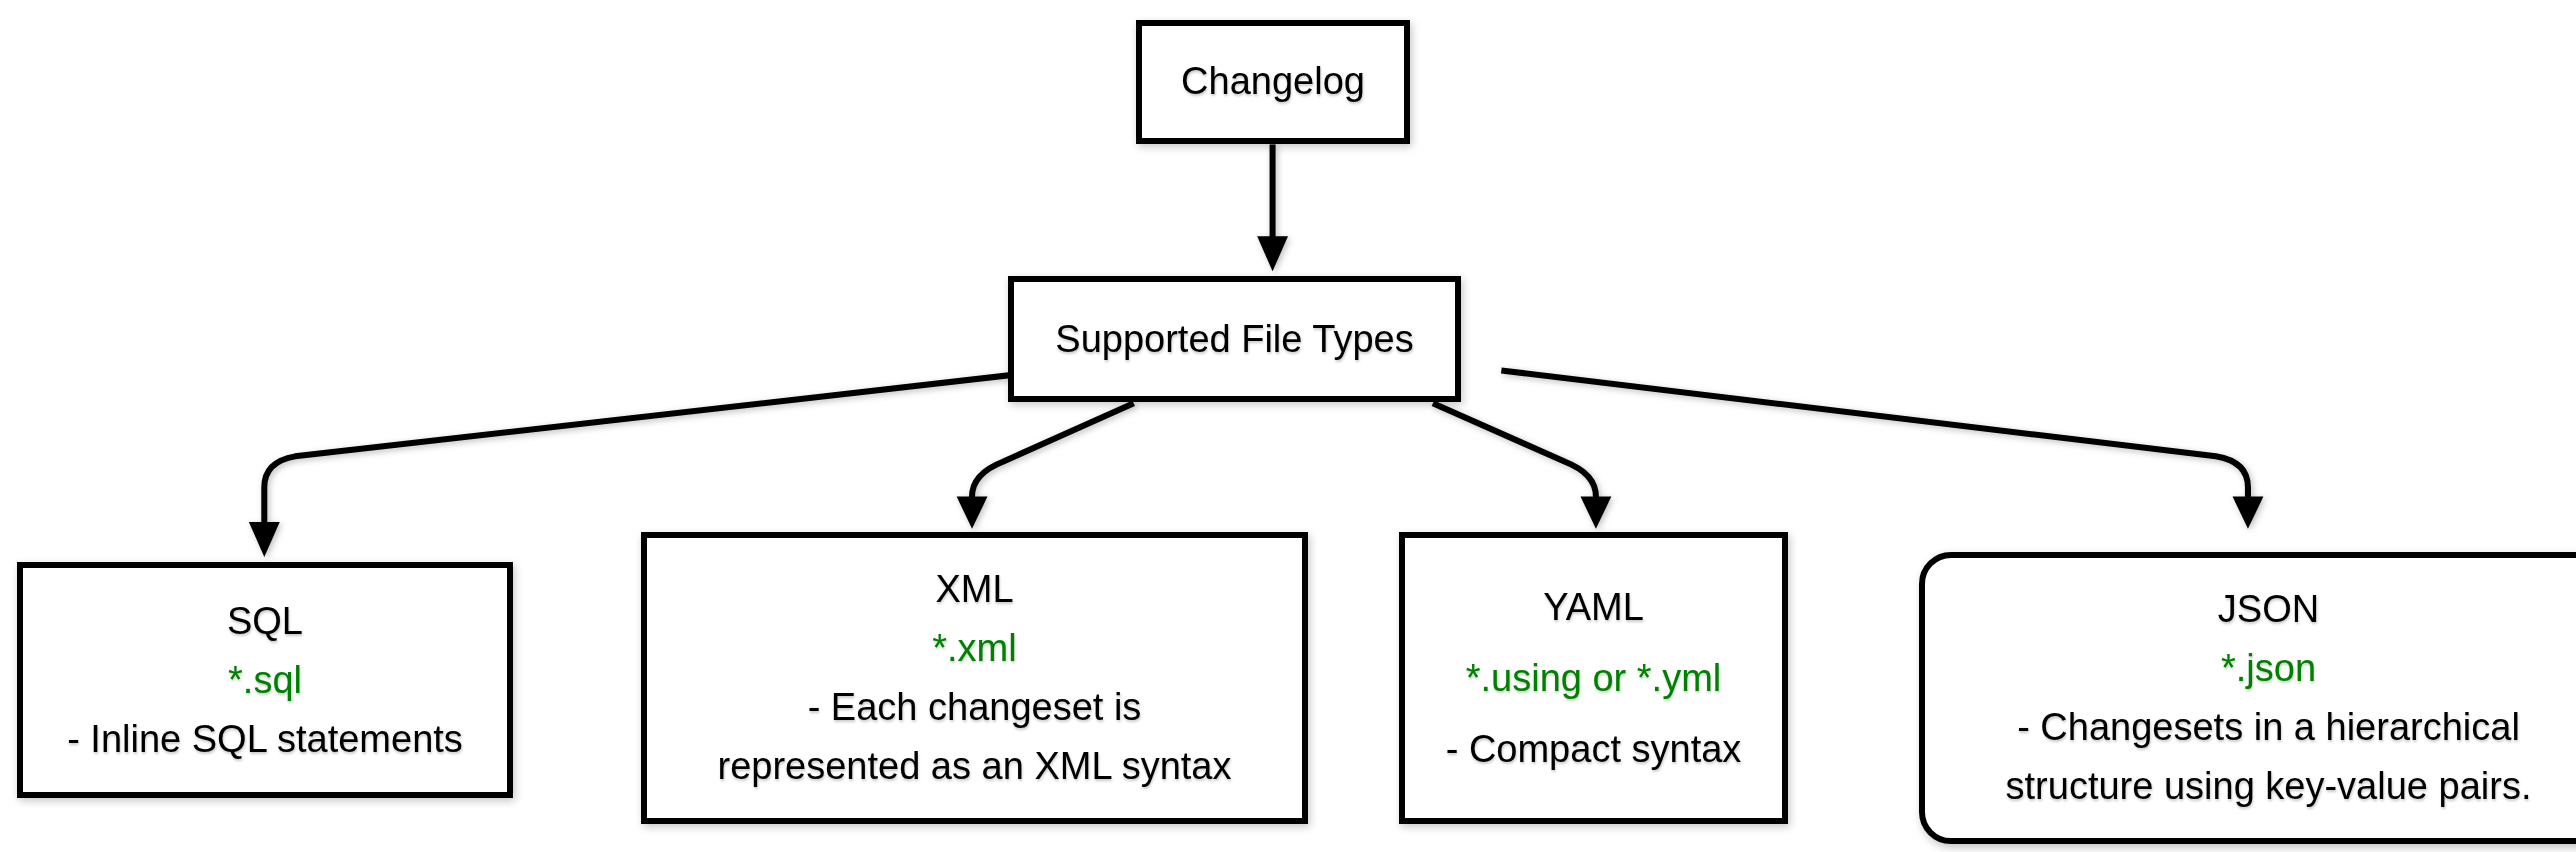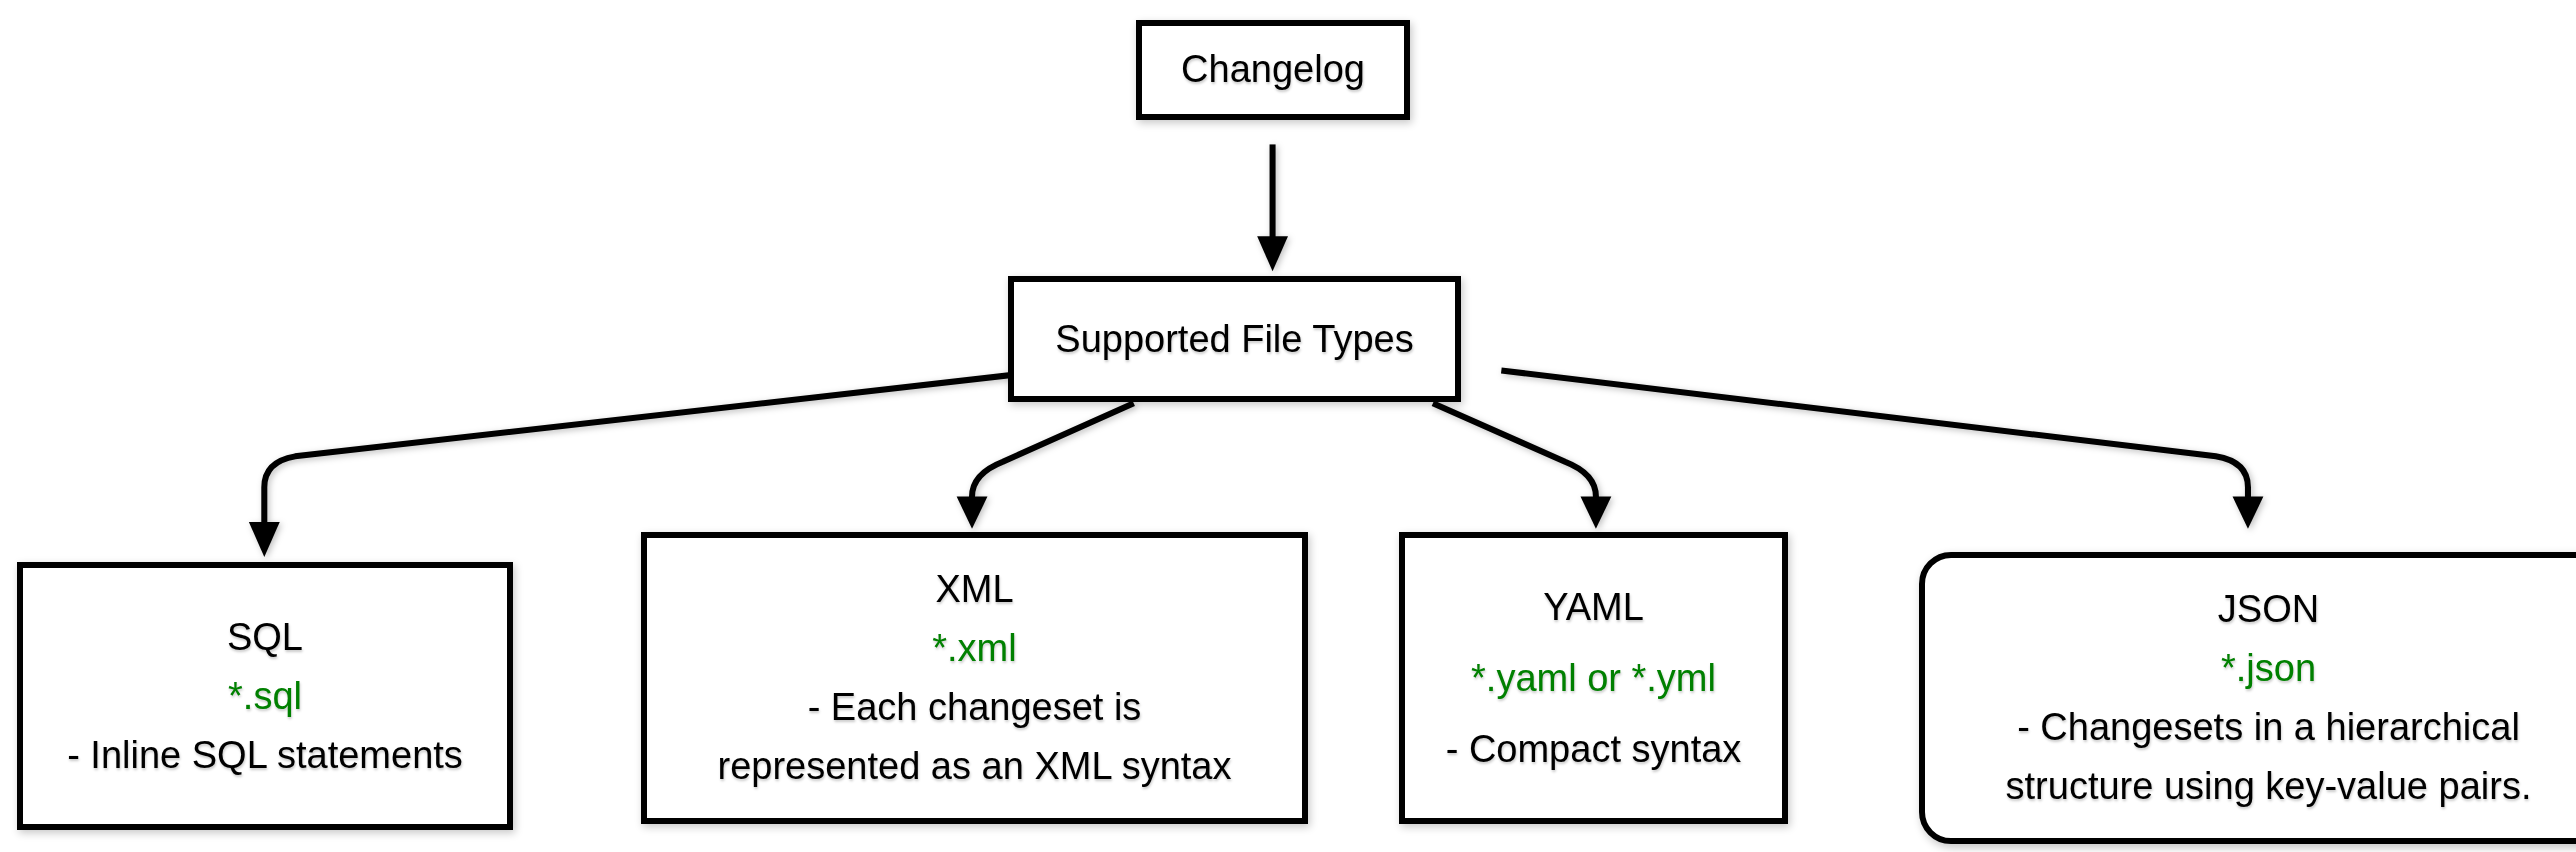--- a/index.html
+++ b/index.html
@@ -49,23 +49,23 @@
     line-height: 59px;
     white-space: nowrap;
   }
   .node > div {
     text-shadow: 0.7px 2px 2.7px rgba(0,0,0,0.22);
   }
   .file-pattern {
     color: var(--pattern-color, #008000);
   }
   
-  .node-changelog  { left: 1136px; top:  19.5px; width: 274px; height: 100px; }
+  .node-changelog  { left: 1136px; top:  19.5px; width: 274px; height: 124px; }
   .node-supported  { left: 1008px; top: 276px; width: 453px; height: 126px; }
-  .node-sql        { left:   17px; top: 562px; width: 496px; height: 268px; }
+  .node-sql        { left:   17px; top: 562px; width: 496px; height: 236px; }
   .node-xml        { left:  641px; top: 532px; width: 667px; height: 292px; }
   .node-yaml       { left: 1399px; top: 532px; width: 389px; height: 292px; gap: 12px; }
   .node-json       { left: 1919px; top: 552px; width: 699px; height: 292px; border-radius: 32px; }
 </style>
 </head>
 <body style="background: rgb(255, 255, 255);">
 
 <div class="stage">
 
   <svg class="edge-layer" viewBox="0 0 3840 1271" aria-hidden="true">
@@ -107,21 +107,21 @@
 
   <div class="node node-xml">
     <div class="node-label">XML</div>
     <div class="file-pattern">*.xml</div>
     <div class="desc-line">- Each changeset is</div>
     <div class="desc-line">represented as an XML syntax</div>
   </div>
 
   <div class="node node-yaml">
     <div class="node-label">YAML</div>
-    <div class="file-pattern">*.yaml or *.yml</div>
+    <div class="file-pattern">*.using or *.yml</div>
     <div class="desc-line">- Compact syntax</div>
   </div>
 
   <div class="node node-json">
     <div class="node-label">JSON</div>
     <div class="file-pattern">*.json</div>
     <div class="desc-line">- Changesets in a hierarchical</div>
     <div class="desc-line">structure using key-value pairs.</div>
   </div>
 

